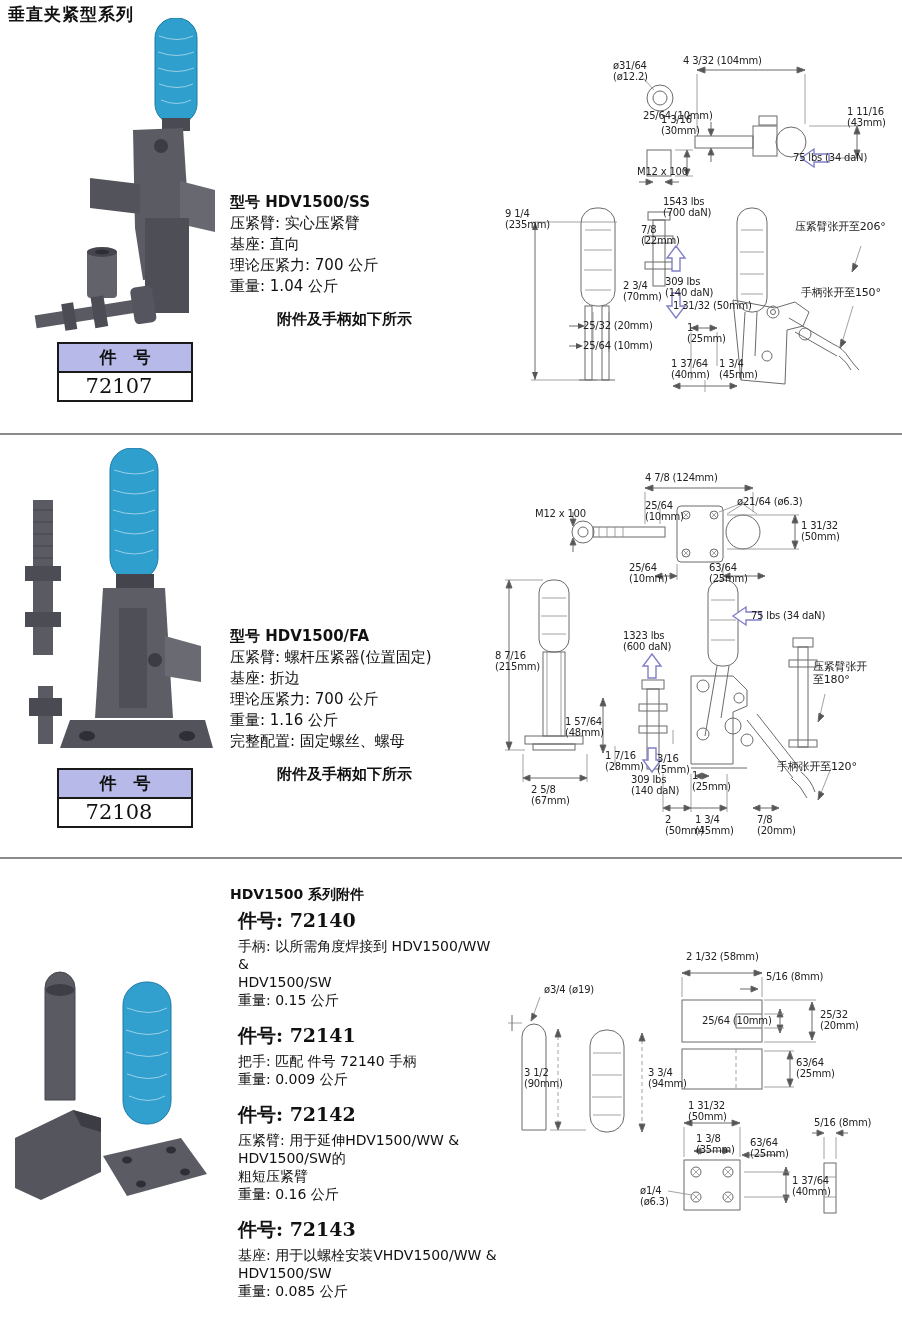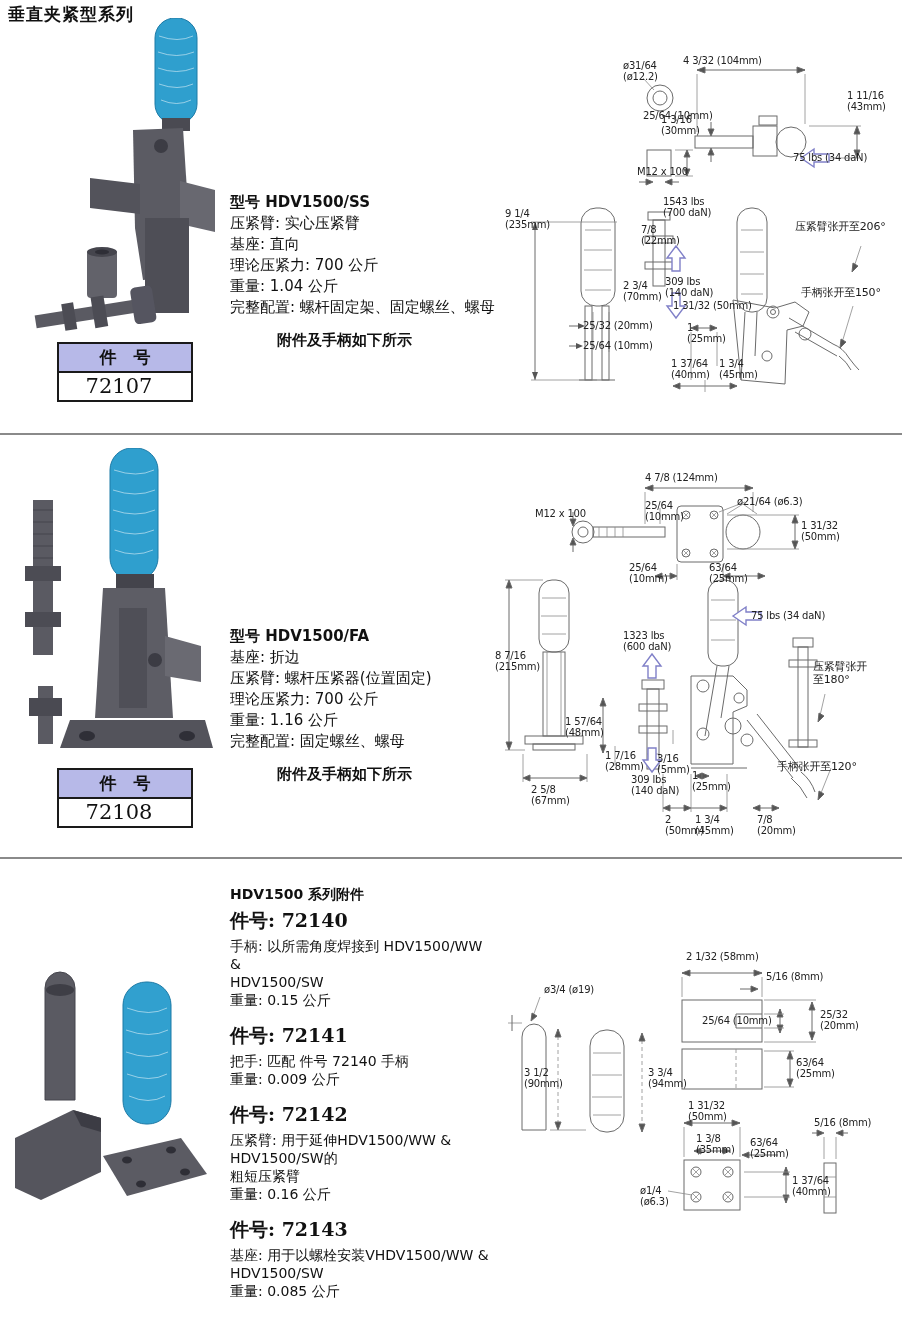--- a/index.html
+++ b/index.html
@@ -12,21 +12,21 @@
   .note{font-weight:bold;margin-top:12px;margin-left:47px;}
   .pbox{position:absolute;width:132px;border:2px solid #1a1a1a;text-align:center;background:#fff;}
   .pbox .hd{background:#b7b9e8;border-bottom:2px solid #1a1a1a;font-weight:bold;font-size:17px;padding:2px 16px;}
   .pbox .val{font-family:"DejaVu Serif","Liberation Serif",serif;font-size:21px;padding:1px 12px 2px 0;}
   .diag{position:absolute;}
   .diag svg{position:absolute;left:0;top:0;}
   .dl{position:absolute;font-size:10px;line-height:11px;white-space:pre-line;color:#222;letter-spacing:-0.2px;}
   .cnl{font-size:11px;line-height:13px;color:#1a1a1a;}
   .photo{position:absolute;}
   .s3head{position:absolute;left:230px;top:886px;font-size:14px;font-weight:bold;}
-  .items{position:absolute;left:230px;top:908px;width:285px;}
+  .items{position:absolute;left:238px;top:908px;width:285px;}
   .itemno{font-family:"DejaVu Serif","Liberation Serif",serif;font-size:19px;font-weight:bold;margin-top:14px;}
   .itemdesc{font-size:14px;line-height:18px;white-space:pre-line;margin-top:3px;}
   .ln{stroke:#6b6b6b;stroke-width:1;fill:none;}
   .thin{stroke:#8a8a8a;stroke-width:0.8;fill:none;}
   .dash{stroke:#8a8a8a;stroke-width:0.8;fill:none;stroke-dasharray:4 3;}
   .bluearrow{fill:#ffffff;stroke:#8080c8;stroke-width:1.4;}
   .ah{fill:#555;}
 </style>
 </head>
 <body>
@@ -67,21 +67,20 @@
     <div class="hd">件　号</div>
     <div class="val">72107</div>
   </div>
 
   <div class="tb" style="left:230px;top:144px">
     <div class="model">型号 HDV1500/SS</div>
     <div>压紧臂: 实心压紧臂</div>
     <div>基座: 直向</div>
     <div>理论压紧力: 700 公斤</div>
     <div>重量: 1.04 公斤</div>
-    <div>完整配置: 螺杆固定架、固定螺丝、螺母</div>
     <div class="note">附件及手柄如下所示</div>
   </div>
 
   <div class="diag" style="left:505px;top:50px;width:397px;height:370px">
     <svg width="397" height="370" viewBox="0 0 397 370">
       <g class="ln">
         <rect x="76" y="158" width="34" height="98" rx="15"></rect>
         <path d="M80 180 h26 M79 200 h28 M79 220 h28 M80 240 h26" class="thin"></path>
         <rect x="80" y="256" width="7" height="74"></rect>
           <rect x="97" y="256" width="7" height="74"></rect>
@@ -168,24 +167,24 @@
           <line x1="212" y1="282" x2="212" y2="316" class="thin"></line>
         <line x1="168" y1="336" x2="232" y2="336"></line>
           <polygon points="168,336 175,333 175,339" class="ah"></polygon>
           <polygon points="232,336 225,333 225,339" class="ah"></polygon>
         <line x1="200" y1="330" x2="200" y2="342" class="thin"></line>
       </g>
       <path class="bluearrow" d="M296 108 l13 -9 v5 h15 v8 h-15 v5 Z"></path>
       <path class="bluearrow" d="M171 196 l9 12 h-5 v13 h-8 v-13 h-5 Z"></path>
       <path class="bluearrow" d="M171 268 l9 -12 h-5 v-13 h-8 v13 h-5 Z"></path>
     </svg>
-    <span class="dl" style="left:118px;top:10px">ø31/64
+    <span class="dl" style="left:108px;top:10px">ø31/64
 (ø12.2)</span>
     <span class="dl" style="left:178px;top:5px">4 3/32 (104mm)</span>
-    <span class="dl" style="left:342px;top:40px">1 11/16
+    <span class="dl" style="left:342px;top:56px">1 11/16
 (43mm)</span>
     <span class="dl" style="left:138px;top:60px">25/64 (10mm)</span>
     <span class="dl" style="left:156px;top:64px">1 3/16
 (30mm)</span>
     <span class="dl" style="left:132px;top:116px">M12 x 100</span>
     <span class="dl" style="left:288px;top:102px">75 lbs (34 daN)</span>
     <span class="dl" style="left:0px;top:158px">9 1/4
 (235mm)</span>
     <span class="dl" style="left:158px;top:146px">1543 lbs
 (700 daN)</span>
@@ -237,22 +236,22 @@
     </svg>
   </div>
 
   <div class="pbox" style="left:57px;top:768px">
     <div class="hd">件　号</div>
     <div class="val">72108</div>
   </div>
 
   <div class="tb" style="left:230px;top:578px">
     <div class="model">型号 HDV1500/FA</div>
+    <div>压紧臂: 螺杆压紧器(位置固定)</div>
     <div>基座: 折边</div>
-    <div>压紧臂: 螺杆压紧器(位置固定)</div>
     <div>理论压紧力: 700 公斤</div>
     <div>重量: 1.16 公斤</div>
     <div>完整配置: 固定螺丝、螺母</div>
     <div class="note">附件及手柄如下所示</div>
   </div>
 
   <div class="diag" style="left:495px;top:468px;width:407px;height:380px">
     <svg width="407" height="380" viewBox="0 0 407 380">
       <g class="ln">
         <circle cx="88" cy="64" r="11"></circle>

